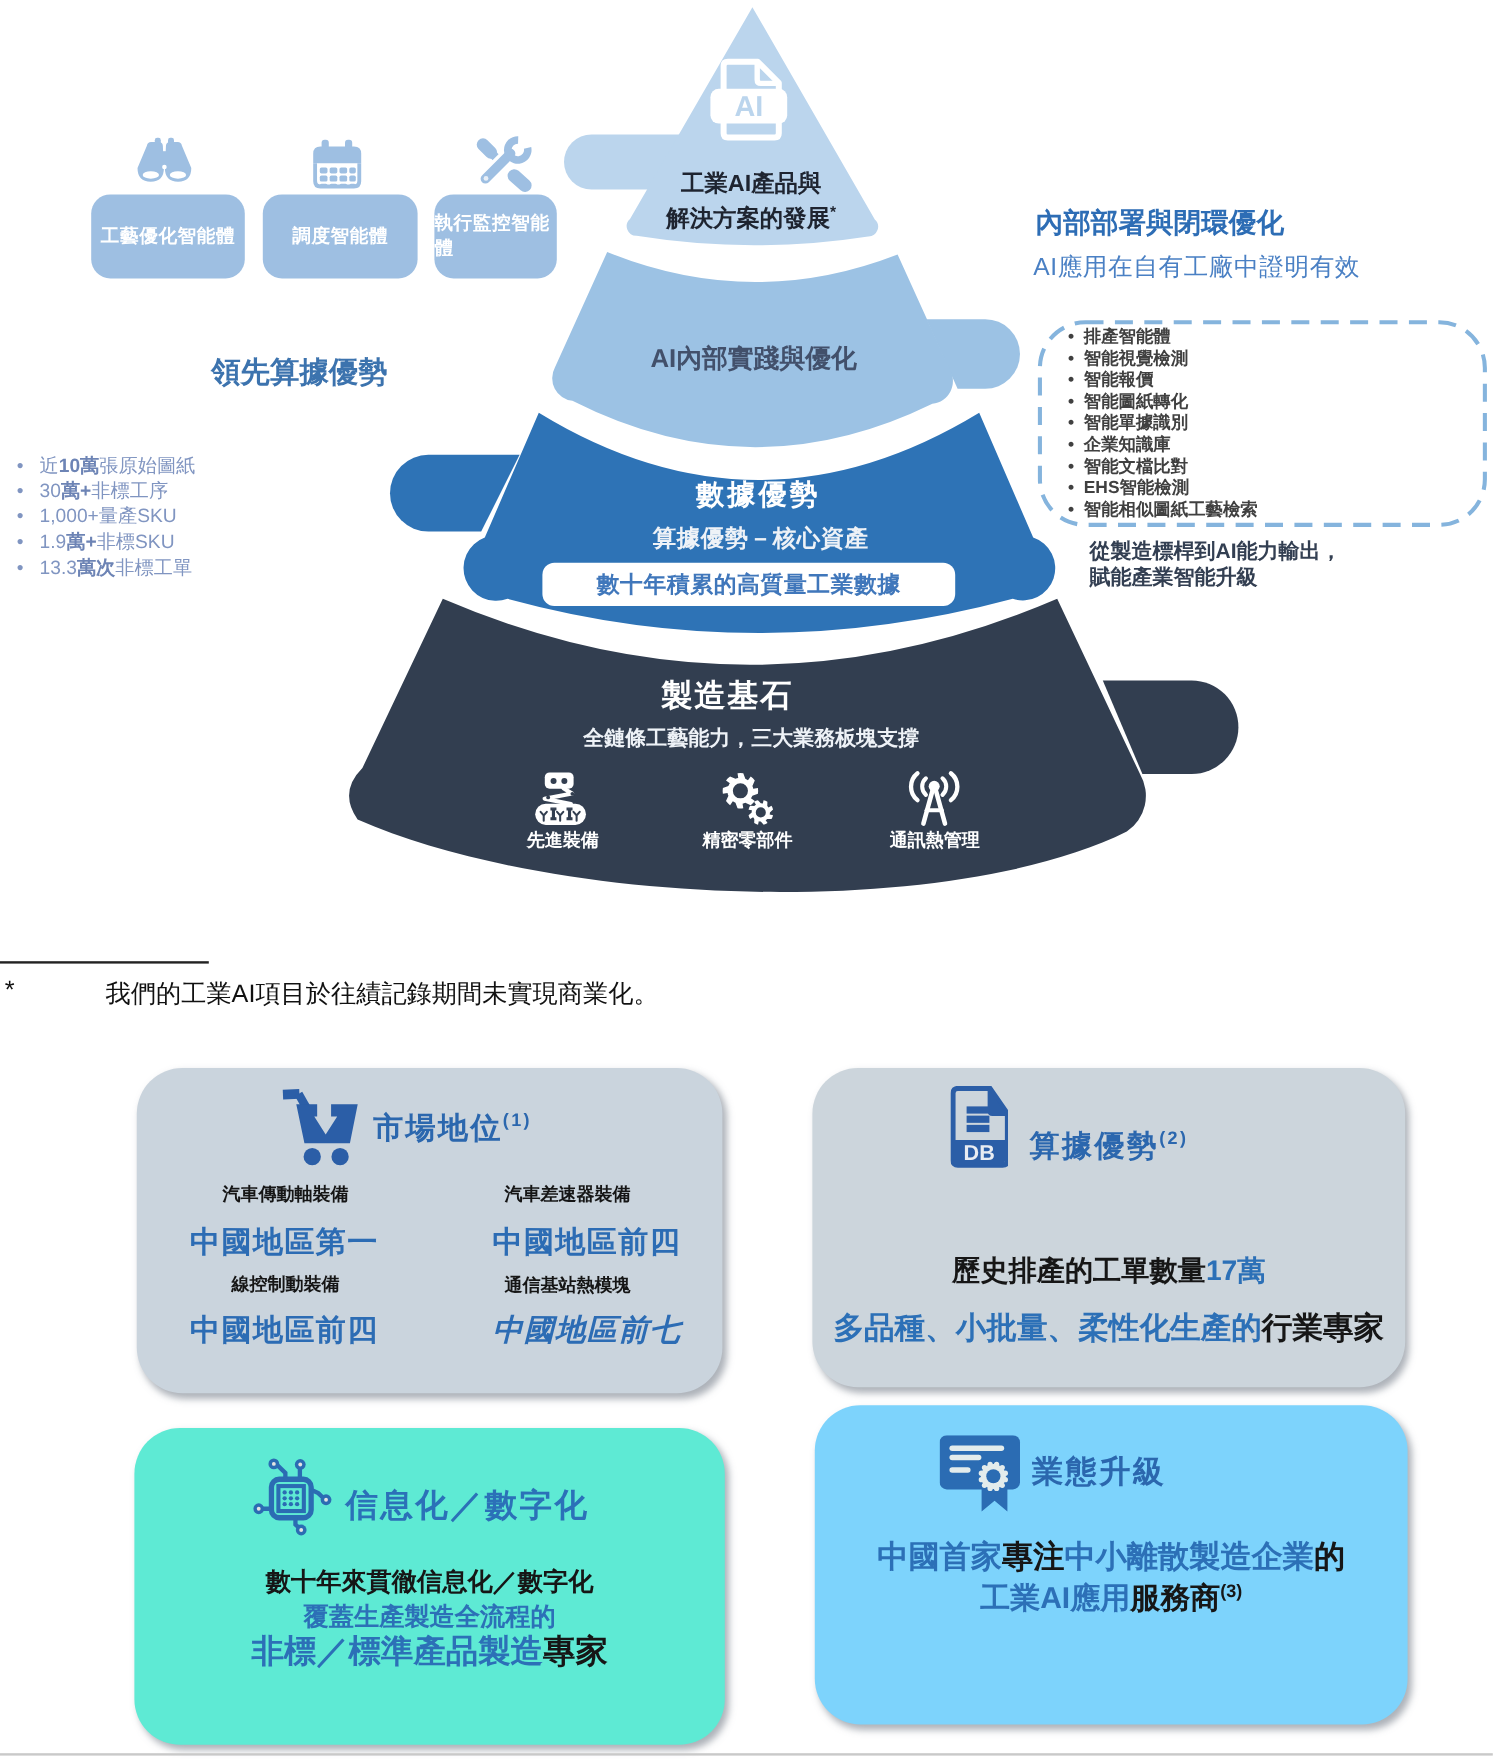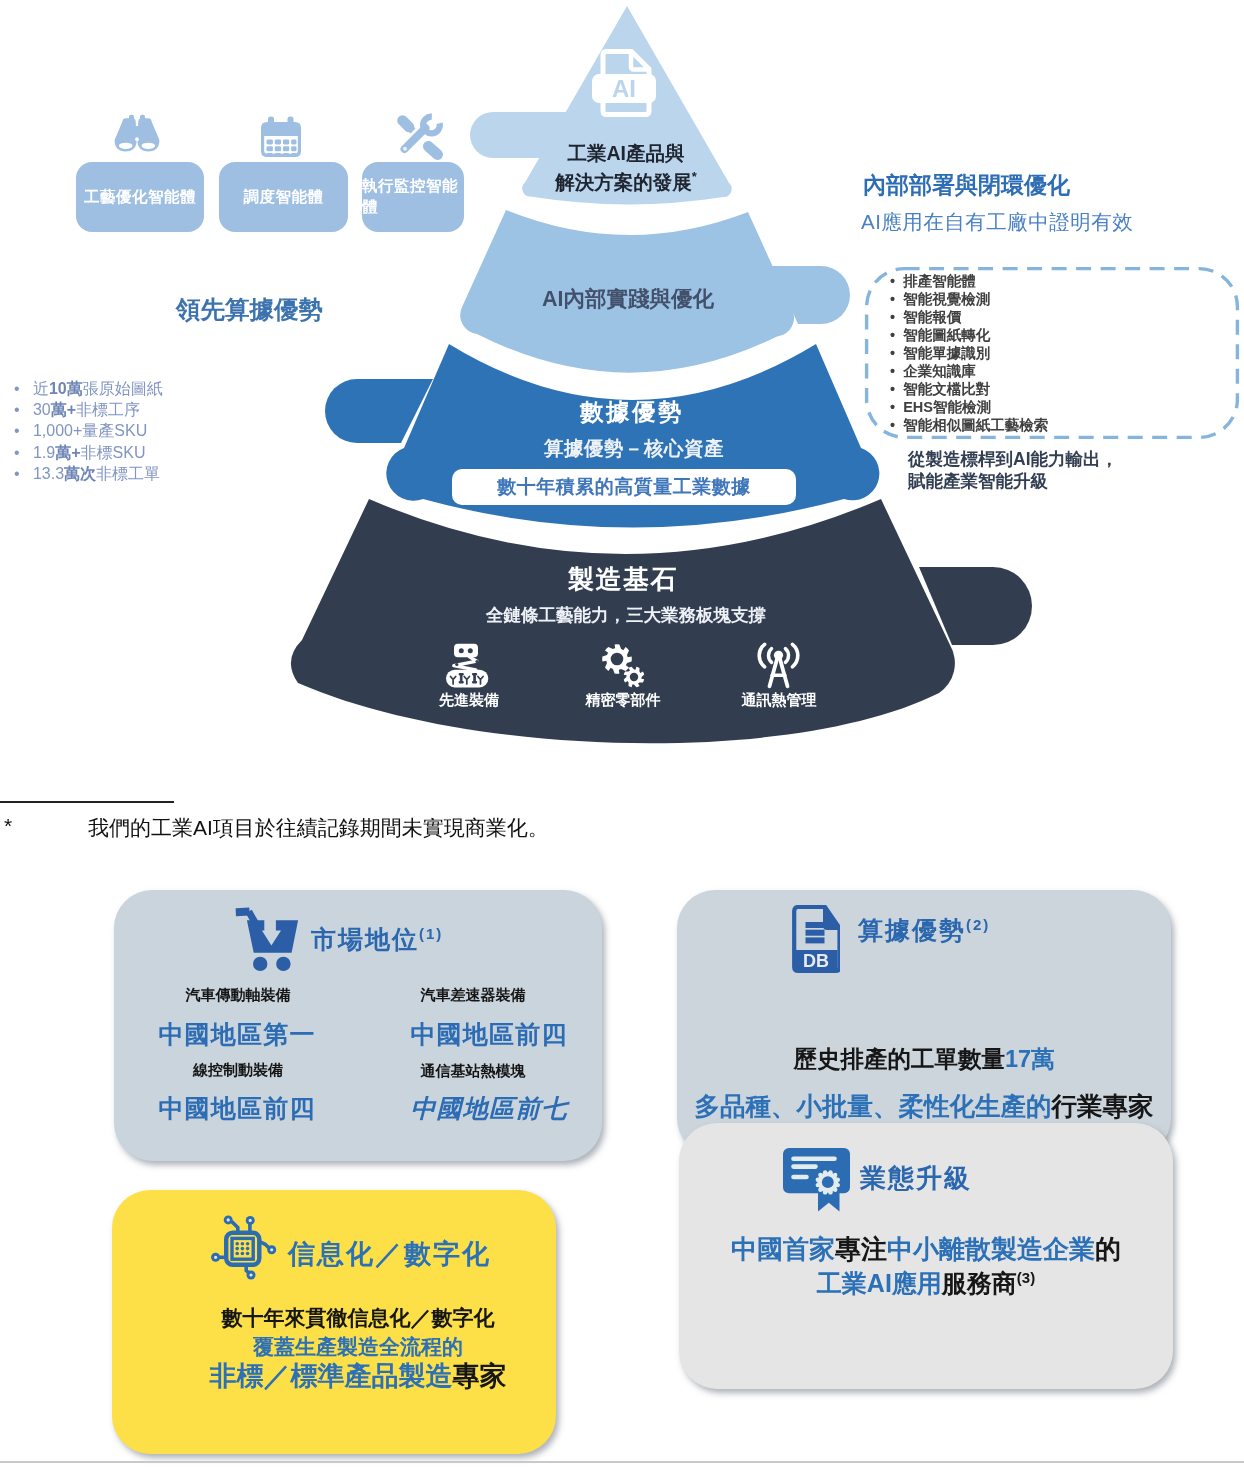--- a/index.html
+++ b/index.html
@@ -155,21 +155,21 @@
 
 <div class="tbox" style="left:76px;top:162px;">工藝優化智能體</div>
 <div class="tbox" style="left:219px;top:162px;width:129px;">調度智能體</div>
 <div class="tbox" style="left:362px;top:162px;width:102px;">執行監控智能體</div>
 
 <div class="abs ctr l1t" style="left:526px;top:141px;width:200px;">工業AI產品與<br>解決方案的發展<sup style="font-size:13px;">*</sup></div>
 <div class="abs ctr l2t" style="left:478px;top:284px;width:300px;">AI內部實踐與優化</div>
 <div class="abs ctr wt1" style="left:482px;top:396px;width:300px;">數據優勢</div>
 <div class="abs ctr wt2" style="left:434px;top:435px;width:400px;">算據優勢－核心資產</div>
 <div class="wbox" style="left:452px;top:469px;width:344px;height:36px;">數十年積累的高質量工業數據</div>
-<div class="abs ctr wt1" style="left:473px;top:562px;width:300px;font-size:26px;letter-spacing:1.5px;">製造基石</div>
+<div class="abs ctr wt1" style="left:456px;top:562px;width:300px;font-size:26px;letter-spacing:1.5px;">製造基石</div>
 <div class="abs ctr wt2" style="left:376px;top:603px;width:500px;font-size:17.5px;letter-spacing:0px;">全鏈條工藝能力，三大業務板塊支撐</div>
 <div class="abs ctr l4lab" style="left:409px;top:691px;width:120px;">先進裝備</div>
 <div class="abs ctr l4lab" style="left:563px;top:691px;width:120px;">精密零部件</div>
 <div class="abs ctr l4lab" style="left:719px;top:691px;width:120px;">通訊熱管理</div>
 
 <div class="abs ltitle" style="left:176px;top:293px;">領先算據優勢</div>
 <div class="abs lbul" style="left:14px;top:378px;line-height:21.2px;">
   <div>•&nbsp;&nbsp; 近<b>10萬</b>張原始圖紙</div>
   <div>•&nbsp;&nbsp; <span class="sans">30<b>萬+</b></span>非標工序</div>
   <div>•&nbsp;&nbsp; <span class="sans">1,000+</span>量產SKU</div>
@@ -226,30 +226,30 @@
     <path d="M2.2,6 q0,-4 4,-4 l26.8,0 l14.5,21 l0,39 q0,4 -4,4 l-37.3,0 q-4,0 -4,-4 z" fill="none" stroke="#2b5ea7" stroke-width="4.2"></path>
     <path d="M31,1.5 l16.8,23.5 l-12.8,0 q-4,0 -4,-4 z" fill="#2b5ea7"></path>
     <g fill="#2b5ea7">
       <rect x="13.5" y="17" width="19" height="6"></rect>
       <rect x="13.5" y="24.7" width="19" height="6"></rect>
       <rect x="13.5" y="32.4" width="19" height="6"></rect>
     </g>
     <path d="M2.2,45 l43.3,0 l0,17 q0,4 -4,4 l-35.3,0 q-4,0 -4,-4 z" fill="#2b5ea7"></path>
     <text x="24" y="62" font-size="18" font-weight="bold" fill="#e8ecf2" text-anchor="middle" font-family="Liberation Sans,sans-serif">DB</text>
   </svg>
-  <div class="abs cardtitle" style="left:181px;top:24px;">算據優勢<sup>(2)</sup></div>
+  <div class="abs cardtitle" style="left:181px;top:48px;">算據優勢<sup>(2)</sup></div>
   <div class="abs ctr" style="left:0;top:153px;width:494px;font-weight:bold;font-size:23.5px;">
     <span class="blk">歷史排產的工單數量</span><span class="blue">17萬</span>
   </div>
   <div class="abs ctr" style="left:0;top:199px;width:494px;font-weight:bold;font-size:25.5px;">
     <span class="blue">多品種、小批量、柔性化生產的</span><span class="blk">行業專家</span>
   </div>
 </div>
 
-<div class="card" style="left:112px;top:1190px;width:444px;height:264px;background:#fde047;">
+<div class="card" style="left:112px;top:1190px;width:492px;height:264px;background:#5eead4;">
   <svg class="abs" style="left:99px;top:20px;" width="82" height="76" viewBox="0 0 82 76">
     <g transform="translate(0,5)">
     <g stroke="#2b6cb3" fill="none">
       <rect x="15.2" y="17.7" width="33.1" height="32.1" rx="6.5" stroke-width="4.4"></rect>
       <rect x="21" y="23.4" width="21.2" height="20.8" stroke-width="3.4"></rect>
       <path d="M26.8,17.4 v-5 l-6.3,-6" stroke-width="3.6"></path>
       <path d="M38.9,17.4 V9" stroke-width="3.6"></path>
       <path d="M48.6,26.7 l5.6,2.6 l3.6,3.4" stroke-width="3.6"></path>
       <path d="M15.2,42.3 H7.5" stroke-width="3.6"></path>
       <path d="M35.2,50.1 v5.4 l4.3,3.8" stroke-width="3.6"></path>
@@ -280,21 +280,21 @@
     </g>
   </svg>
   <div class="abs cardtitle" style="left:176px;top:46px;font-size:27px;color:#2b71b8;">信息化／數字化</div>
   <div class="abs ctr" style="left:0;top:114px;width:492px;font-weight:bold;font-size:21px;color:#161616;">數十年來貫徹信息化／數字化</div>
   <div class="abs ctr" style="left:0;top:143px;width:492px;font-weight:bold;font-size:21px;color:#2c70b7;">覆蓋生產製造全流程的</div>
   <div class="abs ctr" style="left:0;top:168px;width:492px;font-weight:bold;font-size:27px;">
     <span class="blue">非標／標準產品製造</span><span class="blk">專家</span>
   </div>
 </div>
 
-<div class="card" style="left:679px;top:1123px;width:494px;height:266px;background:#e5e5e5;">
+<div class="card" style="left:679px;top:1171px;width:494px;height:266px;background:#7dd3fc;">
   <svg class="abs" style="left:104px;top:25px;" width="70" height="66" viewBox="0 0 70 66">
     <rect x="0" y="0" width="67" height="45.2" rx="6" fill="#2b6cb3"></rect>
     <path d="M35,43 h21.5 v20.5 l-10.7,-8.8 l-10.8,8.8 z" fill="#2b6cb3"></path>
     <g stroke="#e3ecec" stroke-width="4.6" stroke-linecap="round">
       <path d="M10.5,10.8 H51.5"></path>
       <path d="M10.5,18.6 H32.5"></path>
       <path d="M10.5,29 H23.5"></path>
     </g>
     <circle cx="44.8" cy="34.4" r="10.4" fill="#e3ecec"></circle>
       <circle cx="54.8" cy="37.1" r="2.2" fill="#e3ecec"></circle>

